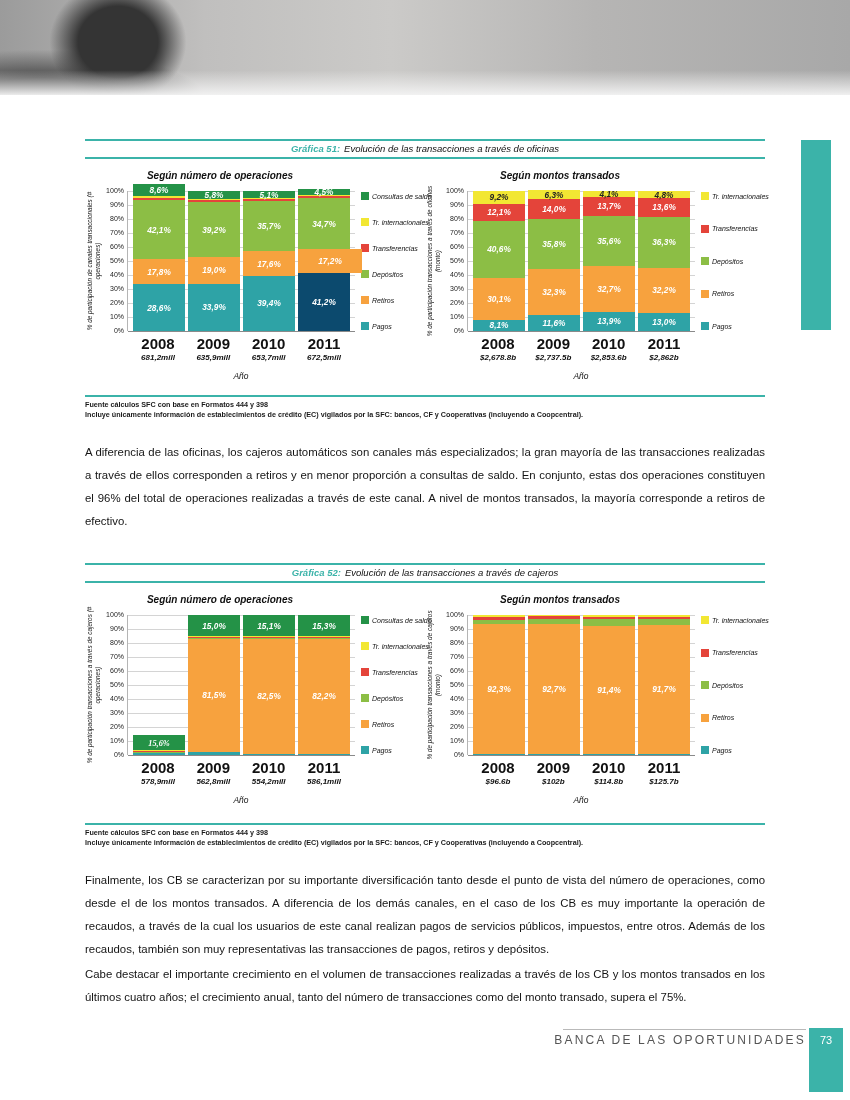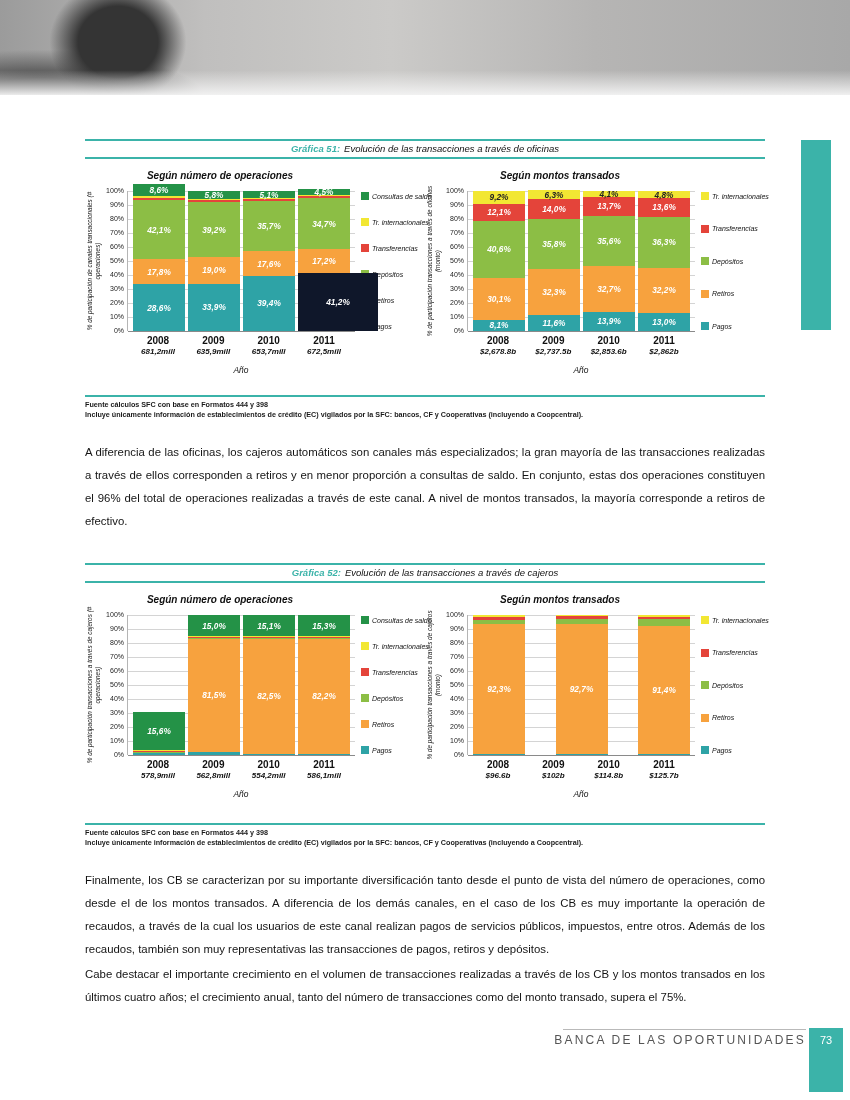--- a/index.html
+++ b/index.html
@@ -39,21 +39,21 @@
   .grid.axis{background:#8a8a8a;}
   .bars{position:absolute;left:0;right:0;top:0;bottom:0;display:flex;justify-content:space-between;
         align-items:flex-end;padding:0 5px;z-index:1;}
   .bar{width:52px;display:flex;flex-direction:column-reverse;}
   .seg{position:relative;width:100%;}
   .seglab{position:absolute;left:-4px;right:-4px;top:50%;transform:translateY(-50%);text-align:center;
           font-size:8.3px;font-weight:bold;font-style:italic;color:#fff;white-space:nowrap;z-index:2;}
   .seglab.dark{color:#222;}
   .cats{display:flex;justify-content:space-between;padding:0 5px;margin-top:4px;}
   .cat{width:52px;text-align:center;white-space:nowrap;}
-  .cat-year{font-size:10px;font-weight:bold;}
+  .cat-year{font-size:15px;font-weight:bold;}
   .cat-val{font-size:8px;font-weight:bold;font-style:italic;margin-top:1px;}
   .xlab{text-align:center;font-size:8.5px;font-style:italic;margin-top:9px;}
   .legend{width:70px;height:140px;display:flex;flex-direction:column;justify-content:space-between;
           padding:1px 0 1px 6px;box-sizing:border-box;}
   .lgi{display:flex;align-items:center;}
   .sw{width:8px;height:8px;margin-right:3px;flex:0 0 8px;}
   .lgt{font-size:7px;font-style:italic;white-space:nowrap;}
 
   
   .footnote{position:absolute;left:85px;width:680px;font-size:7.2px;font-weight:bold;line-height:10px;color:#1a1a1a;}
@@ -143,24 +143,24 @@
                   <div class="seg" style="height: 49.98px; background: rgb(140, 190, 69);">
                     <span class="seglab">35,7%</span>
                   </div>
                   <div class="seg" style="height: 1.82px; background: rgb(228, 68, 58);"></div>
                   <div class="seg" style="height: 1.26px; background: rgb(242, 231, 51);"></div>
                   <div class="seg" style="height: 7.14px; background: rgb(36, 146, 71);">
                     <span class="seglab">5,1%</span>
                   </div>
                 </div>
                 <div class="bar">
-                  <div class="seg" style="height: 57.68px; background: #0f172a; padding-left: 28px;">
+                  <div class="seg" style="height: 57.68px; background: #0c4a6e;">
                     <span class="seglab">41,2%</span>
                   </div>
-                  <div class="seg" style="height: 24.08px; background: rgb(247, 162, 62);">
+                  <div class="seg" style="height: 24.08px; background: rgb(247, 162, 62); padding-left: 12px;">
                     <span class="seglab">17,2%</span>
                   </div>
                   <div class="seg" style="height: 51px; background: rgb(140, 190, 69);">
                     <span class="seglab">34,7%</span>
                   </div>
                   <div class="seg" style="height: 1.96px; background: rgb(228, 68, 58);"></div>
                   <div class="seg" style="height: 1.4px; background: rgb(242, 231, 51);"></div>
                   <div class="seg" style="height: 6.3px; background: rgb(36, 146, 71);">
                     <span class="seglab">4,5%</span>
                   </div>
@@ -408,21 +408,21 @@
             <div class="ytick" style="top: 136px;">0%</div>
           </div>
         <div class="plotwrap">
           <div class="plot">
               <div class="bars">
                 <div class="bar">
                   <div class="seg" style="height: 2.8px; background: rgb(46, 163, 166);"></div>
                   <div class="seg" style="height: 0.42px; background: rgb(140, 190, 69);"></div>
                   <div class="seg" style="height: 1.12px; background: rgb(228, 68, 58);"></div>
                   <div class="seg" style="height: 0.42px; background: rgb(242, 231, 51);"></div>
-                  <div class="seg" style="height: 38px; background: rgb(36, 146, 71);">
+                  <div class="seg" style="height: 15px; background: rgb(36, 146, 71); font-family: Liberation Serif, serif;">
                     <span class="seglab">15,6%</span>
                   </div>
                 </div>
                 <div class="bar">
                   <div class="seg" style="height: 2.8px; background: rgb(46, 163, 166);"></div>
                   <div class="seg" style="height: 114.1px; background: rgb(247, 162, 62);">
                     <span class="seglab">81,5%</span>
                   </div>
                   <div class="seg" style="height: 0.42px; background: rgb(140, 190, 69);"></div>
                   <div class="seg" style="height: 1.26px; background: rgb(228, 68, 58);"></div>
@@ -558,20 +558,29 @@
                 </div>
                 <div class="bar">
                   <div class="seg" style="height: 1.4px; background: rgb(46, 163, 166);"></div>
                   <div class="seg" style="height: 127.96px; background: rgb(247, 162, 62);">
                     <span class="seglab">91,4%</span>
                   </div>
                   <div class="seg" style="height: 6.3px; background: rgb(140, 190, 69);"></div>
                   <div class="seg" style="height: 2.8px; background: rgb(228, 68, 58);"></div>
                   <div class="seg" style="height: 1.54px; background: rgb(242, 231, 51);"></div>
                 </div>
+                <div class="bar">
+                  <div class="seg" style="height: 1.4px; background: rgb(46, 163, 166);"></div>
+                  <div class="seg" style="height: 128.38px; background: rgb(247, 162, 62);">
+                    <span class="seglab">91,7%</span>
+                  </div>
+                  <div class="seg" style="height: 6.02px; background: rgb(140, 190, 69);"></div>
+                  <div class="seg" style="height: 2.66px; background: rgb(228, 68, 58);"></div>
+                  <div class="seg" style="height: 1.54px; background: rgb(242, 231, 51);"></div>
+                </div>
               </div>
               <div class="grid" style="top: 0px;"></div>
               <div class="grid" style="top: 14px;"></div>
               <div class="grid" style="top: 28px;"></div>
               <div class="grid" style="top: 42px;"></div>
               <div class="grid" style="top: 56px;"></div>
               <div class="grid" style="top: 70px;"></div>
               <div class="grid" style="top: 84px;"></div>
               <div class="grid" style="top: 98px;"></div>
               <div class="grid" style="top: 112px;"></div>

